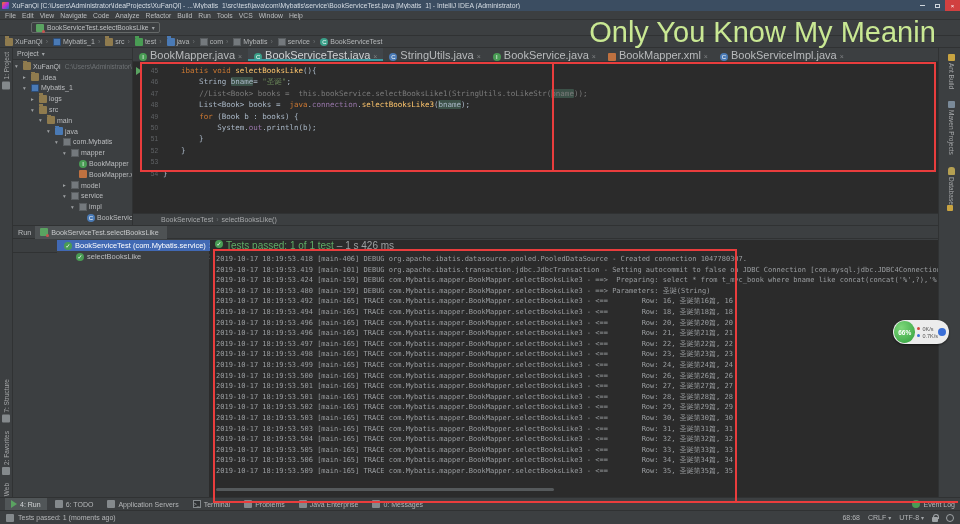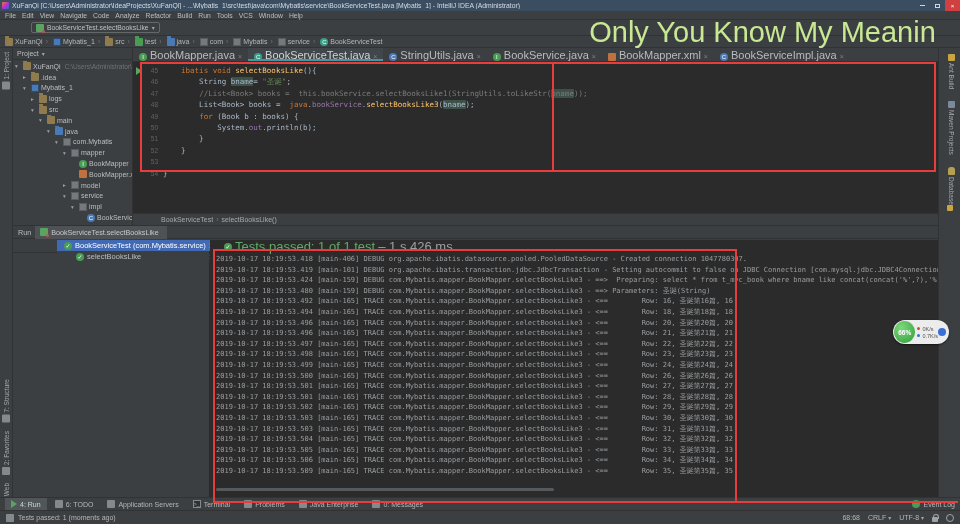--- a/index.html
+++ b/index.html
@@ -79,21 +79,21 @@
   .run-tab{background:#4e5254;height:13px;display:flex;align-items:center;gap:3px;padding:0 5px;color:#c7c9cb}
   .run-body{position:absolute;top:14px;left:0;right:0;bottom:0;display:flex}
   .test-panel{width:197px;flex:none;border-right:1px solid #2b2b2b;display:flex;}
   .test-toolbar{height:13px;display:flex;align-items:center;gap:4px;padding:0 4px;border-bottom:1px solid #303233}
   .test-tree{flex:1}
   .test-row{display:flex;align-items:center;gap:3px;height:11px;font-size:7.5px;color:#bcbec0;padding-right:3px;white-space:nowrap;overflow:hidden}
   .test-row.selected{background:#4169b4;color:#fff}
   .test-row .time{margin-left:auto;font-size:6.8px;color:#9da0a2}
   .test-row.selected .time{color:#d5dbe5}
   .console{flex:1;background:#2b2b2b;position:relative;overflow:hidden}
-  .console-status{height:13px;display:flex;align-items:center;gap:3px;padding-left:14px;font-size:13px}
+  .console-status{height:13px;display:flex;gap:3px;padding-left:5px;font-size:10px}
   .console-status .ok{color:#5fad65}
   .console-status .dim{color:#9da0a2}
   .console-lines{position:absolute;top:14px;left:0;right:0;bottom:0;padding-left:6px;overflow:hidden}
   .console-line{font-family:"DejaVu Sans Mono",monospace;font-size:7px;line-height:10.6px;color:#9b9ea1;white-space:pre}
   .hscroll{position:absolute;left:6px;bottom:6px;width:338px;height:3px;background:#55595b;border-radius:2px}
 
   
   .bottombar{position:absolute;left:0;right:0;top:497px;height:13px;background:#3c3f41;border-top:1px solid #303233;display:flex;align-items:center;gap:2px;padding:0 5px;font-size:7px;color:#b4b6b8}
   .bb-item{display:flex;align-items:center;gap:3px;padding:0 6px;height:13px}
   .bb-item.active{background:#515658;color:#d5d7d9}
@@ -461,21 +461,21 @@
           <div class="code-line">
             <span class="gutter"><span class="gicon"></span><span>46</span></span>
             <span class="code-text"><span>        String </span><span class="tk-hl">bname</span><span>= </span><span class="tk-str">"圣诞"</span><span>;</span></span>
           </div>
           <div class="code-line">
             <span class="gutter"><span class="gicon"></span><span>47</span></span>
             <span class="code-text"><span>        </span><span class="tk-cmt">//List&lt;Book&gt; books =  this.bookService.selectBooksLike1(StringUtils.toLikeStr(</span><span class="tk-cmt tk-hl">bname</span><span class="tk-cmt">));</span></span>
           </div>
           <div class="code-line">
             <span class="gutter"><span class="gicon"></span><span>48</span></span>
-            <span class="code-text"><span>        List&lt;Book&gt; books =  </span><span class="tk-kw">java</span><span>.</span><span class="tk-fld">bookService</span><span>.</span><span class="tk-mc">selectBooksLike3</span><span>(</span><span class="tk-hl">bname</span><span>);</span></span>
+            <span class="code-text"><span>        List&lt;Book&gt; books =  </span><span class="tk-kw">java</span><span>.</span><span class="tk-fld">connection</span><span>.</span><span class="tk-mc">selectBooksLike3</span><span>(</span><span class="tk-hl">bname</span><span>);</span></span>
           </div>
           <div class="code-line">
             <span class="gutter"><span class="gicon"></span><span>49</span></span>
             <span class="code-text"><span>        </span><span class="tk-kw">for</span><span> (Book b : books) {</span></span>
           </div>
           <div class="code-line">
             <span class="gutter"><span class="gicon"></span><span>50</span></span>
             <span class="code-text"><span>            System.</span><span class="tk-fld">out</span><span>.println(b);</span></span>
           </div>
           <div class="code-line">

